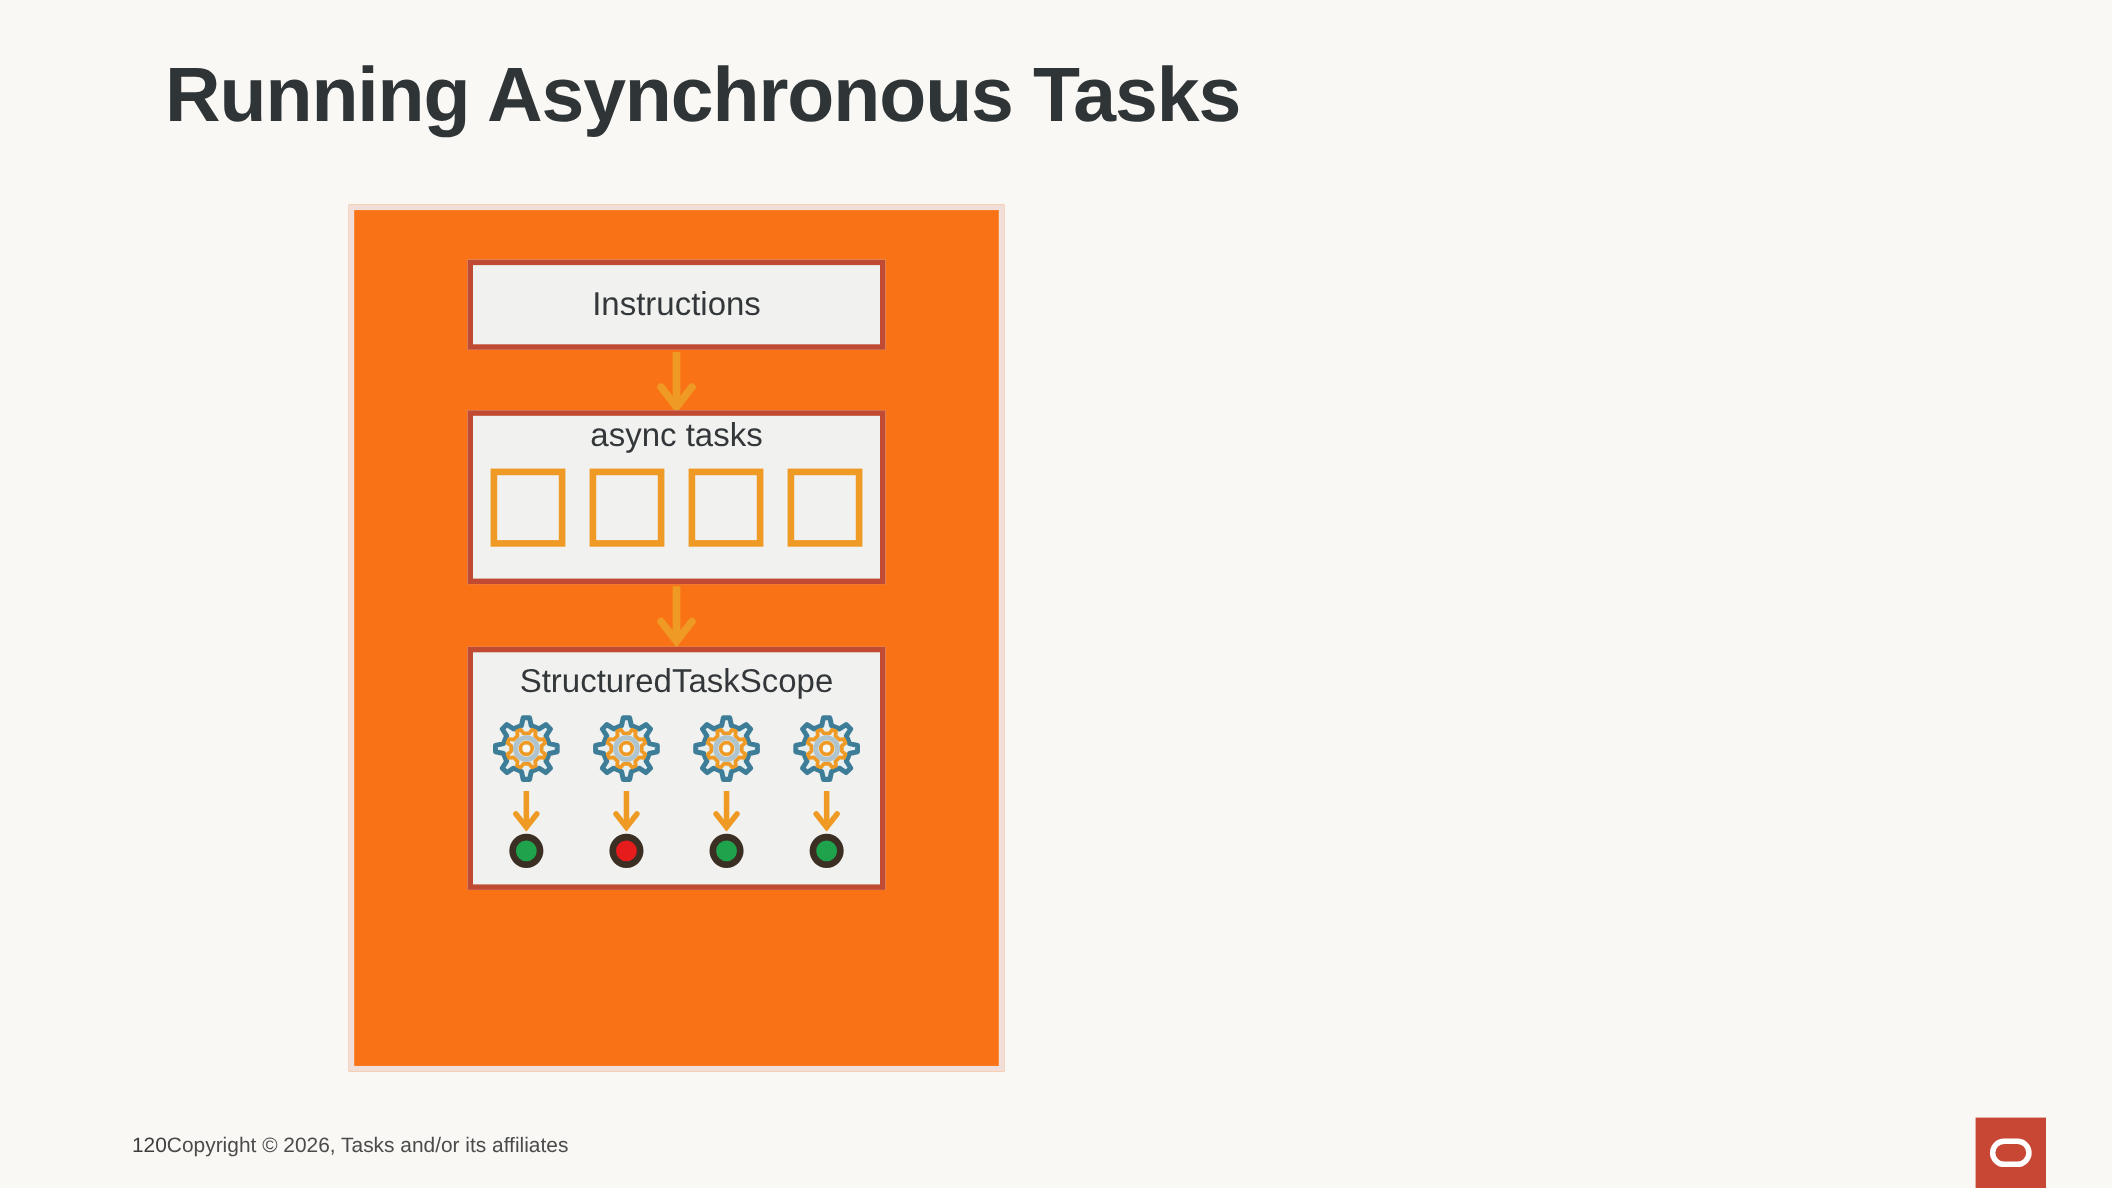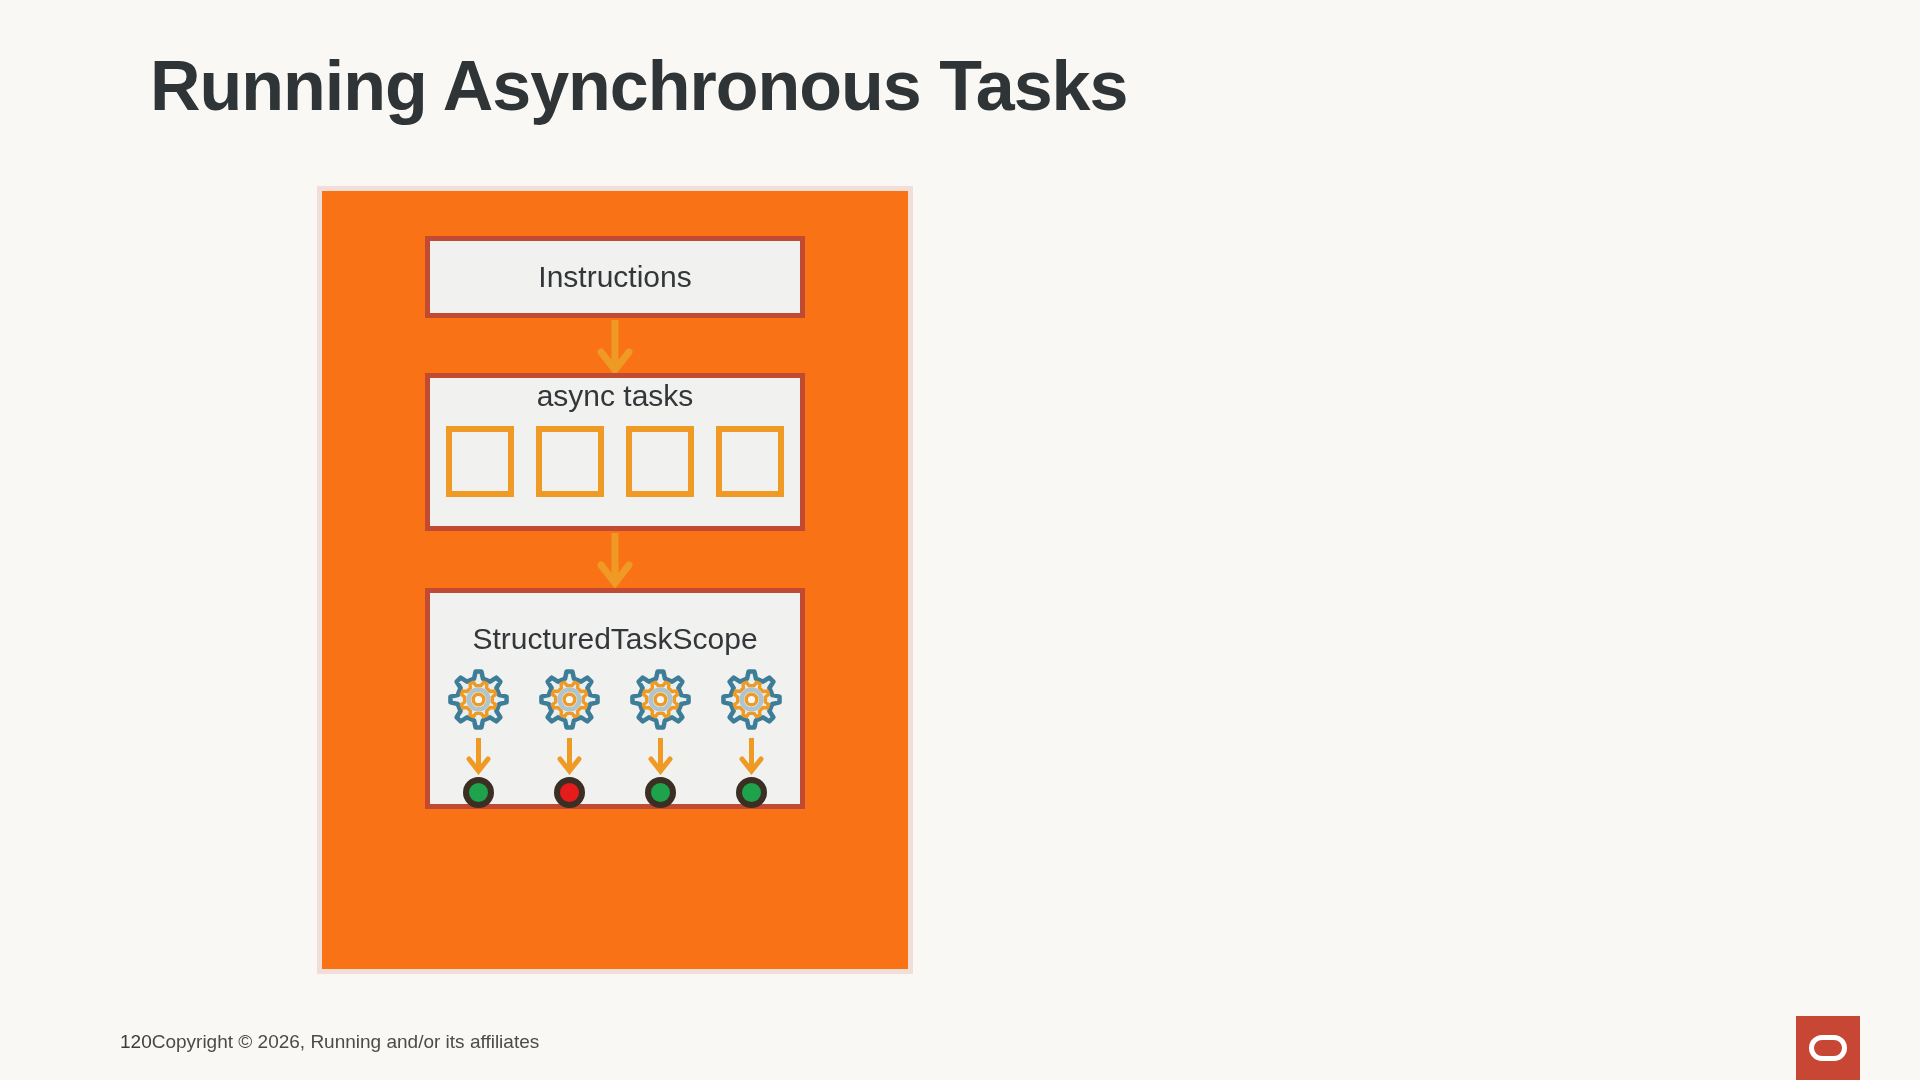--- a/index.html
+++ b/index.html
@@ -55,21 +55,21 @@
   .box-scope  { top: 397px; height: 221px; }
 
   .box-label {
     display: block;
     text-align: center;
     font-size: 30px;
     color: #33373A;
     line-height: 1.2;
   }
   .box-async .box-label { }
-  .box-scope .box-label { padding-top: 9px; margin-top: 19px; }
+  .box-scope .box-label { padding-top: 9px; }
 
   
   .connector {
     position: absolute;
     left: 50%;
     transform: translateX(-50%);
     width: 36px;
     height: 57px;
   }
   .connector-1 { top: 128px; }
@@ -236,18 +236,18 @@
     </svg>
     <span class="status-dot" style="background: rgb(30, 162, 75);"></span>
   </div>
 </div>
   </div>
 
 </div>
 
 <div class="footer">
   <span class="page-number">120</span>
-  <span class="copyright">Copyright © 2026, Running and/or its affiliates</span>
+  <span class="copyright">Copyright © 2026, Tasks and/or its affiliates</span>
 </div>
 
 <div class="logo">
   <span class="logo-oval"></span>
 </div>
 
 </body></html>

